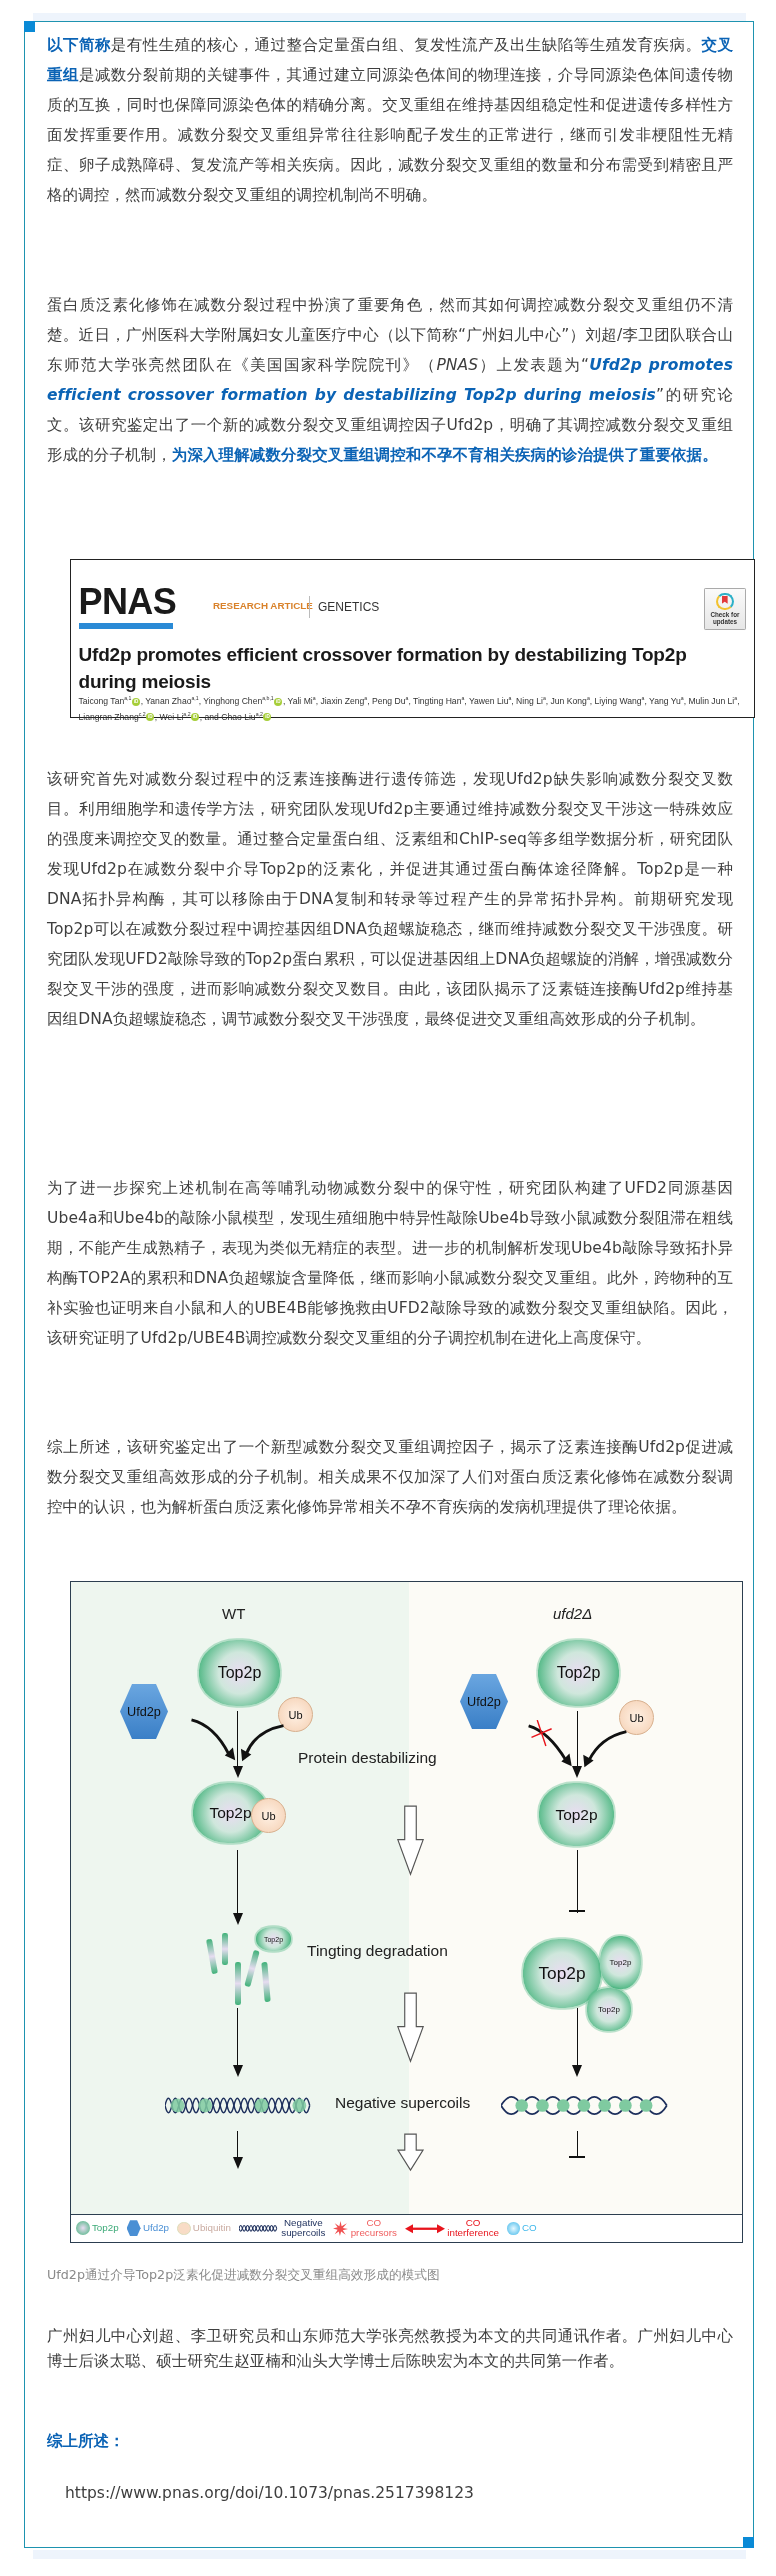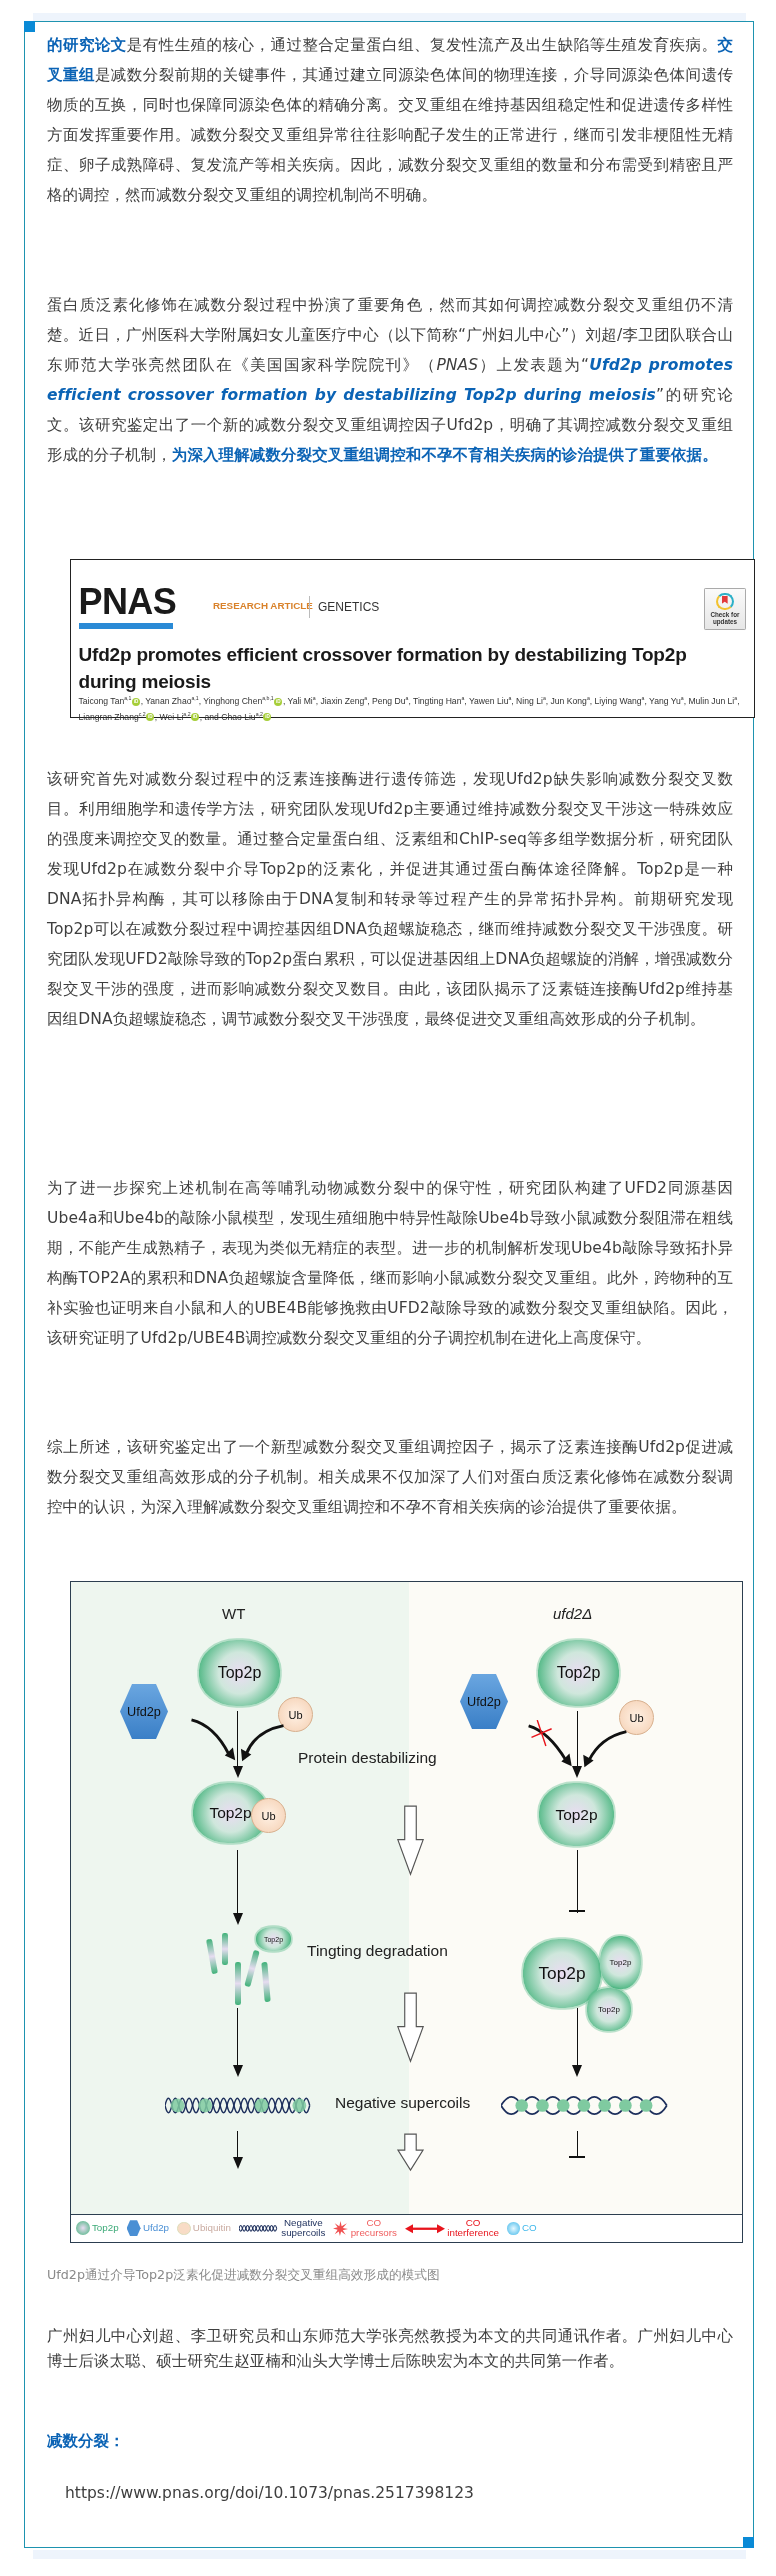--- a/index.html
+++ b/index.html
@@ -97,21 +97,21 @@
 
 <div class="strip top"></div>
 
 <div class="frame">
   <div class="corner tl"></div>
   <div class="corner br"></div>
 
   <div class="content">
 
     <p class="para" style="position:absolute; top:8px; width:686px;">
-      <span class="hl">的研究论文</span><span>是有性生殖的核心，通过整合定量蛋白组、复发性流产及出生缺陷等生殖发育疾病。</span><span class="hl">交叉重组</span><span>是减数分裂前期的关键事件，其通过建立同源染色体间的物理连接，介导同源染色体间遗传物质的互换，同时也保障同源染色体的精确分离。交叉重组在维持基因组稳定性和促进遗传多样性方面发挥重要作用。减数分裂交叉重组异常往往影响配子发生的正常进行，继而引发非梗阻性无精症、卵子成熟障碍、复发流产等相关疾病。因此，减数分裂交叉重组的数量和分布需受到精密且严格的调控，然而减数分裂交叉重组的调控机制尚不明确。</span>
+      <span class="hl">以下简称</span><span>是有性生殖的核心，通过整合定量蛋白组、复发性流产及出生缺陷等生殖发育疾病。</span><span class="hl">交叉重组</span><span>是减数分裂前期的关键事件，其通过建立同源染色体间的物理连接，介导同源染色体间遗传物质的互换，同时也保障同源染色体的精确分离。交叉重组在维持基因组稳定性和促进遗传多样性方面发挥重要作用。减数分裂交叉重组异常往往影响配子发生的正常进行，继而引发非梗阻性无精症、卵子成熟障碍、复发流产等相关疾病。因此，减数分裂交叉重组的数量和分布需受到精密且严格的调控，然而减数分裂交叉重组的调控机制尚不明确。</span>
     </p>
 
     <p class="para" style="position:absolute; top:268px; width:686px;">
       <span>蛋白质泛素化修饰在减数分裂过程中扮演了重要角色，然而其如何调控减数分裂交叉重组仍不清楚。近日，广州医科大学附属妇女儿童医疗中心（以下简称“广州妇儿中心”）刘超/李卫团队联合山东师范大学张亮然团队在《美国国家科学院院刊》（</span><span class="it">PNAS</span><span>）上发表题为“</span><span class="hl-italic">Ufd2p promotes efficient crossover formation by destabilizing Top2p during meiosis</span><span>”的研究论文。该研究鉴定出了一个新的减数分裂交叉重组调控因子Ufd2p，明确了其调控减数分裂交叉重组形成的分子机制，</span><span class="hl">为深入理解减数分裂交叉重组调控和不孕不育相关疾病的诊治提供了重要依据。</span>
     </p>
 
     <div class="pnas-card" style="top:537px;">
       <div class="pnas-logo">PNAS</div>
       <div class="pnas-bar"></div>
       <div class="pnas-type">RESEARCH ARTICLE</div>
@@ -123,21 +123,21 @@
         <span>updates</span>
       </div>
       <div class="pnas-title">Ufd2p promotes efficient crossover formation by destabilizing Top2p during meiosis</div>
       <div class="pnas-authors" id="author-list"><span>Taicong Tan</span><sup>a,1</sup><span class="orcid">iD</span>, <span>Yanan Zhao</span><sup>a,1</sup>, <span>Yinghong Chen</span><sup>a,b,1</sup><span class="orcid">iD</span>, <span>Yali Mi</span><sup>a</sup>, <span>Jiaxin Zeng</span><sup>a</sup>, <span>Peng Du</span><sup>a</sup>, <span>Tingting Han</span><sup>a</sup>, <span>Yawen Liu</span><sup>a</sup>, <span>Ning Li</span><sup>a</sup>, <span>Jun Kong</span><sup>a</sup>, <span>Liying Wang</span><sup>a</sup>, <span>Yang Yu</span><sup>a</sup>, <span>Mulin Jun Li</span><sup>a</sup>, <span>Liangran Zhang</span><sup>c,2</sup><span class="orcid">iD</span>, <span>Wei Li</span><sup>a,2</sup><span class="orcid">iD</span>, <span>and Chao Liu</span><sup>a,2</sup><span class="orcid">iD</span></div>
     </div>
 
     <p class="para" style="position:absolute; top:742px; width:686px;">该研究首先对减数分裂过程中的泛素连接酶进行遗传筛选，发现Ufd2p缺失影响减数分裂交叉数目。利用细胞学和遗传学方法，研究团队发现Ufd2p主要通过维持减数分裂交叉干涉这一特殊效应的强度来调控交叉的数量。通过整合定量蛋白组、泛素组和ChIP-seq等多组学数据分析，研究团队发现Ufd2p在减数分裂中介导Top2p的泛素化，并促进其通过蛋白酶体途径降解。Top2p是一种DNA拓扑异构酶，其可以移除由于DNA复制和转录等过程产生的异常拓扑异构。前期研究发现Top2p可以在减数分裂过程中调控基因组DNA负超螺旋稳态，继而维持减数分裂交叉干涉强度。研究团队发现UFD2敲除导致的Top2p蛋白累积，可以促进基因组上DNA负超螺旋的消解，增强减数分裂交叉干涉的强度，进而影响减数分裂交叉数目。由此，该团队揭示了泛素链连接酶Ufd2p维持基因组DNA负超螺旋稳态，调节减数分裂交叉干涉强度，最终促进交叉重组高效形成的分子机制。</p>
 
     <p class="para" style="position:absolute; top:1151px; width:686px;">为了进一步探究上述机制在高等哺乳动物减数分裂中的保守性，研究团队构建了UFD2同源基因Ube4a和Ube4b的敲除小鼠模型，发现生殖细胞中特异性敲除Ube4b导致小鼠减数分裂阻滞在粗线期，不能产生成熟精子，表现为类似无精症的表型。进一步的机制解析发现Ube4b敲除导致拓扑异构酶TOP2A的累积和DNA负超螺旋含量降低，继而影响小鼠减数分裂交叉重组。此外，跨物种的互补实验也证明来自小鼠和人的UBE4B能够挽救由UFD2敲除导致的减数分裂交叉重组缺陷。因此，该研究证明了Ufd2p/UBE4B调控减数分裂交叉重组的分子调控机制在进化上高度保守。</p>
 
-    <p class="para" style="position:absolute; top:1410px; width:686px;">综上所述，该研究鉴定出了一个新型减数分裂交叉重组调控因子，揭示了泛素连接酶Ufd2p促进减数分裂交叉重组高效形成的分子机制。相关成果不仅加深了人们对蛋白质泛素化修饰在减数分裂调控中的认识，为深入理解减数分裂交叉重组调控和不孕不育相关疾病的诊治提供了重要依据。</p>
+    <p class="para" style="position:absolute; top:1410px; width:686px;">综上所述，该研究鉴定出了一个新型减数分裂交叉重组调控因子，揭示了泛素连接酶Ufd2p促进减数分裂交叉重组高效形成的分子机制。相关成果不仅加深了人们对蛋白质泛素化修饰在减数分裂调控中的认识，也为解析蛋白质泛素化修饰异常相关不孕不育疾病的发病机理提供了理论依据。</p>
 
     <div class="diagram" style="top:1559px;">
       <div class="panel">
         <div class="left-bg"></div>
         <div class="right-bg"></div>
 
         <div class="d-label d-cond" style="left:151px; top:23px;">WT</div>
         <div class="d-label d-cond" style="left:482px; top:23px; font-style:italic;">ufd2Δ</div>
 
         <div class="cloud" style="left:128px; top:58px; width:81px; height:66px; font-size:16px;">Top2p</div>
@@ -271,19 +271,19 @@
             <span class="lg-co"></span>
             <span style="color:#3fb7ea">CO</span>
           </div>
         </div>
     </div>
 
     <p class="caption" style="position:absolute; top:2244px;">Ufd2p通过介导Top2p泛素化促进减数分裂交叉重组高效形成的模式图</p>
 
     <p class="para" style="position:absolute; top:2302px; width:686px; line-height:25px;">广州妇儿中心刘超、李卫研究员和山东师范大学张亮然教授为本文的共同通讯作者。广州妇儿中心博士后谈太聪、硕士研究生赵亚楠和汕头大学博士后陈映宏为本文的共同第一作者。</p>
 
-    <p class="link-title" style="position:absolute; top:2404px;">减数分裂：</p>
+    <p class="link-title" style="position:absolute; top:2404px;">综上所述：</p>
     <p class="link-url" style="position:absolute; top:2438px;">https://www.pnas.org/doi/10.1073/pnas.2517398123</p>
   </div>
 </div>
 
 <div class="strip bottom"></div>
 
 
 </body></html>

